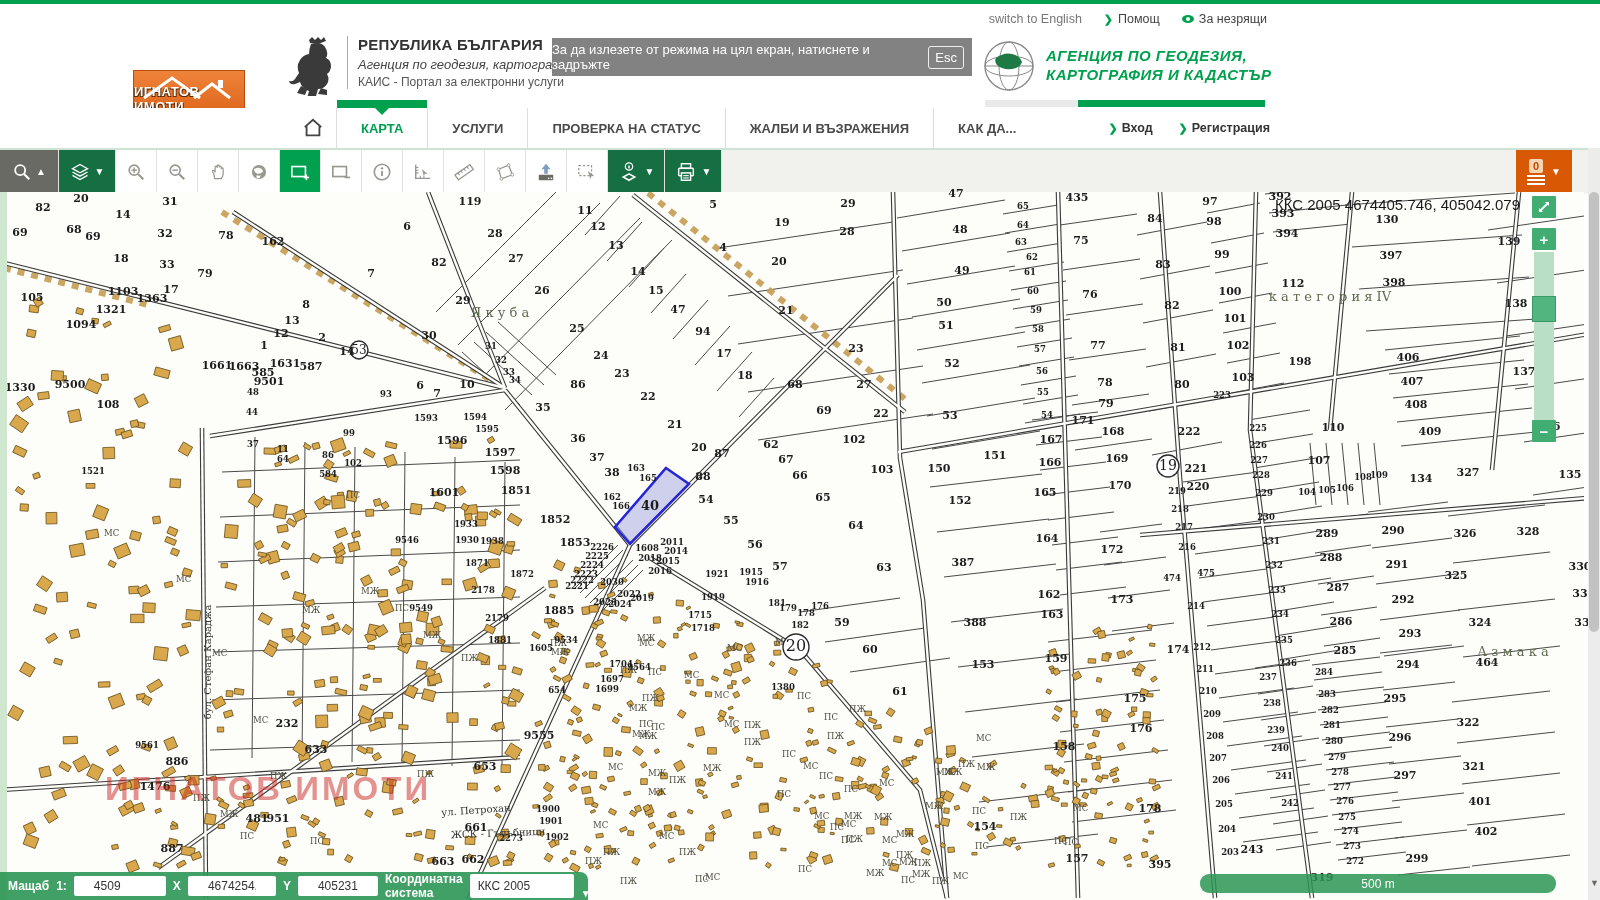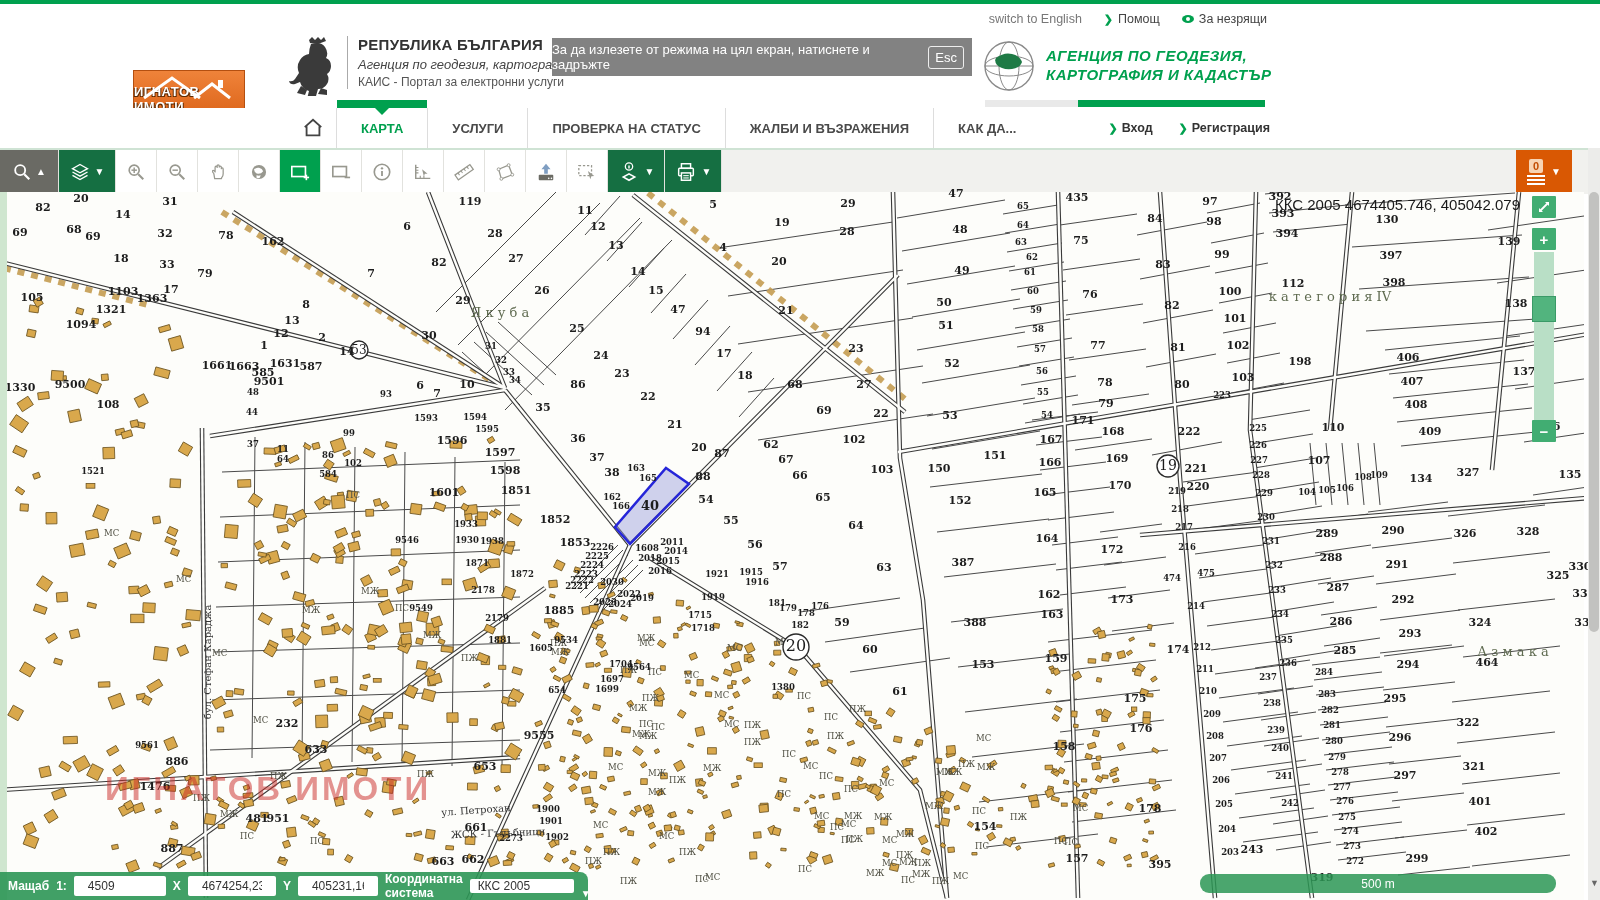--- a/index.html
+++ b/index.html
@@ -87,23 +87,23 @@
            box-sizing:border-box;z-index:5;cursor:grab;}
   
   .sbtrack{position:absolute;left:1588px;top:148px;width:12px;height:752px;background:#ececea;z-index:6;}
   .sbthumb{position:absolute;left:1589px;top:192px;width:10px;height:440px;background:#c2c2c0;border-radius:5px;z-index:7;}
   .sbarrow{position:absolute;left:1590px;top:878px;font-size:9px;color:#666;z-index:7;}
   
   .statusbar{position:absolute;left:0;bottom:0;height:28px;width:588px;background:rgba(44,150,85,.9);
              border-radius:0 8px 0 0;display:flex;align-items:center;gap:7px;padding:0 8px;box-sizing:border-box;z-index:8;
              color:#fff;font-size:12px;}
   .statusbar b{font-weight:bold;}
-  .sinput{height:20px;border:none;border-radius:2px;background:#fff;color:#333;font-size:12px;padding:0 14px;
+  .sinput{height:20px;border:none;border-radius:2px;background:#fff;color:#333;font-size:12px;padding:0 20px;
           font-family:"Liberation Sans",sans-serif;box-sizing:border-box;}
-  .crsbox{height:14px;background:#fff;color:#333;border-radius:2px;display:flex;align-items:center;
+  .crsbox{height:24px;background:#fff;color:#333;border-radius:2px;display:flex;align-items:center;
           padding:0 8px;min-width:88px;cursor:pointer;}
   .sbchev{color:#fff;font-size:10px;align-self:flex-end;margin-bottom:1px;}
   .scalebar{position:absolute;left:1200px;bottom:7px;width:356px;height:19px;background:rgba(44,150,85,.85);
             border-radius:9px;display:flex;align-items:center;justify-content:center;color:#fff;font-size:12px;z-index:8;}
 </style>
 </head>
 <body>
 
 <div class="topline"></div>
 
@@ -1659,21 +1659,21 @@
     <span class="plbl" style="left:1430px;top:431px;">409</span>
     <span class="plbl" style="left:1580px;top:566px;">330</span>
     <span class="plbl" style="left:1580px;top:593px;">33</span>
     <span class="plbl" style="left:1582px;top:622px;">33</span>
     <span class="plbl" style="left:1327px;top:533px;">289</span>
     <span class="plbl" style="left:1393px;top:530px;">290</span>
     <span class="plbl" style="left:1465px;top:533px;">326</span>
     <span class="plbl" style="left:1528px;top:531px;">328</span>
     <span class="plbl" style="left:1331px;top:557px;">288</span>
     <span class="plbl" style="left:1397px;top:564px;">291</span>
-    <span class="plbl" style="left:1558px;top:575px;">325</span>
+    <span class="plbl" style="left:1456px;top:575px;">325</span>
     <span class="plbl" style="left:1338px;top:587px;">287</span>
     <span class="plbl" style="left:1403px;top:599px;">292</span>
     <span class="plbl" style="left:1341px;top:621px;">286</span>
     <span class="plbl" style="left:1410px;top:633px;">293</span>
     <span class="plbl" style="left:1480px;top:622px;">324</span>
     <span class="plbl" style="left:1345px;top:650px;">285</span>
     <span class="plbl" style="left:1487px;top:662px;">464</span>
     <span class="plbl" style="left:1408px;top:664px;">294</span>
     <span class="plbl" style="left:1395px;top:698px;">295</span>
     <span class="plbl" style="left:1400px;top:737px;">296</span>

